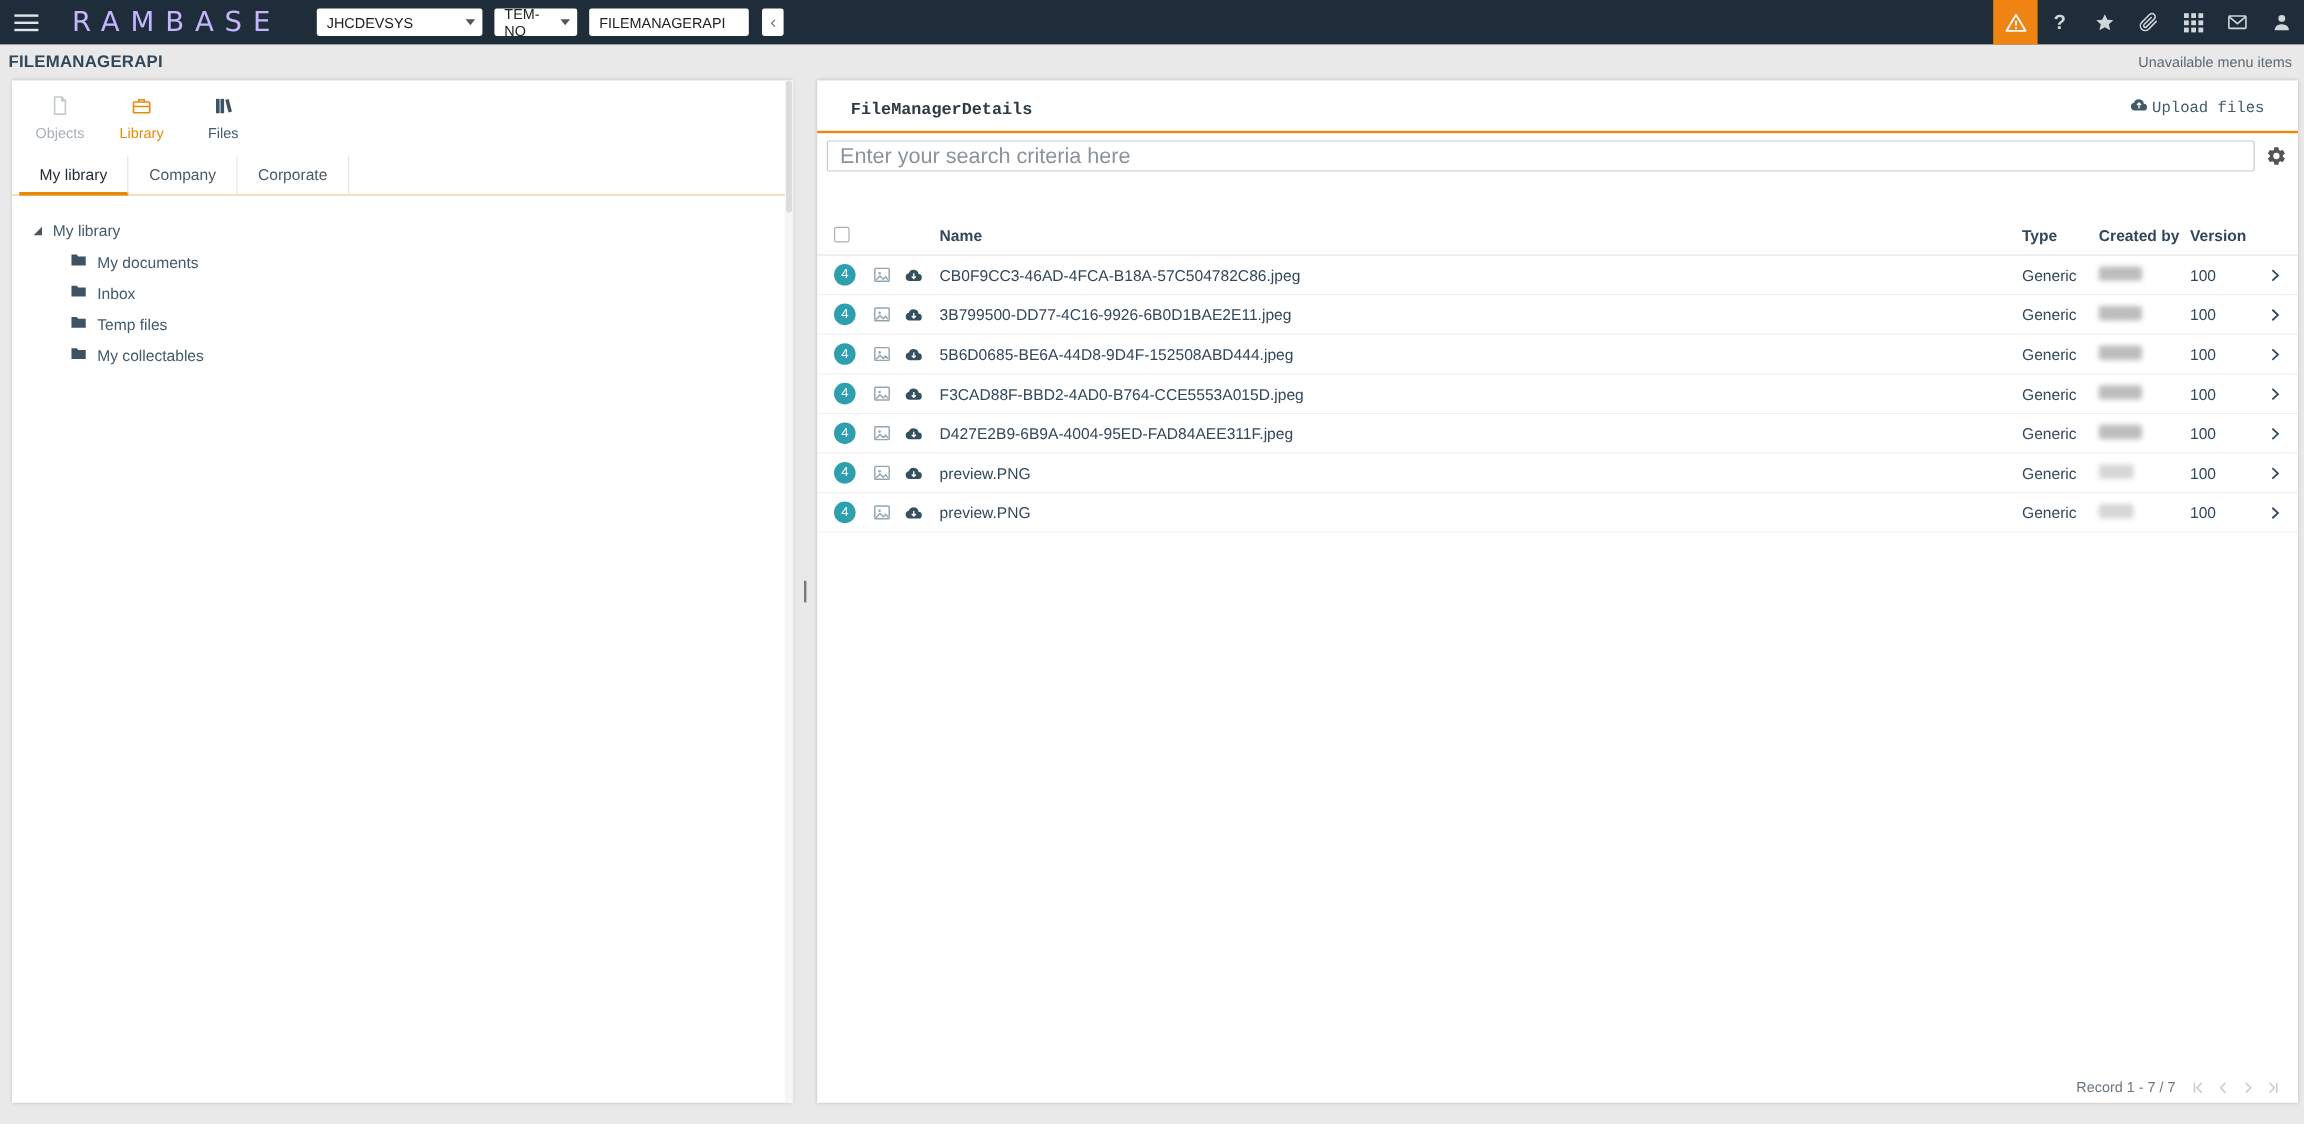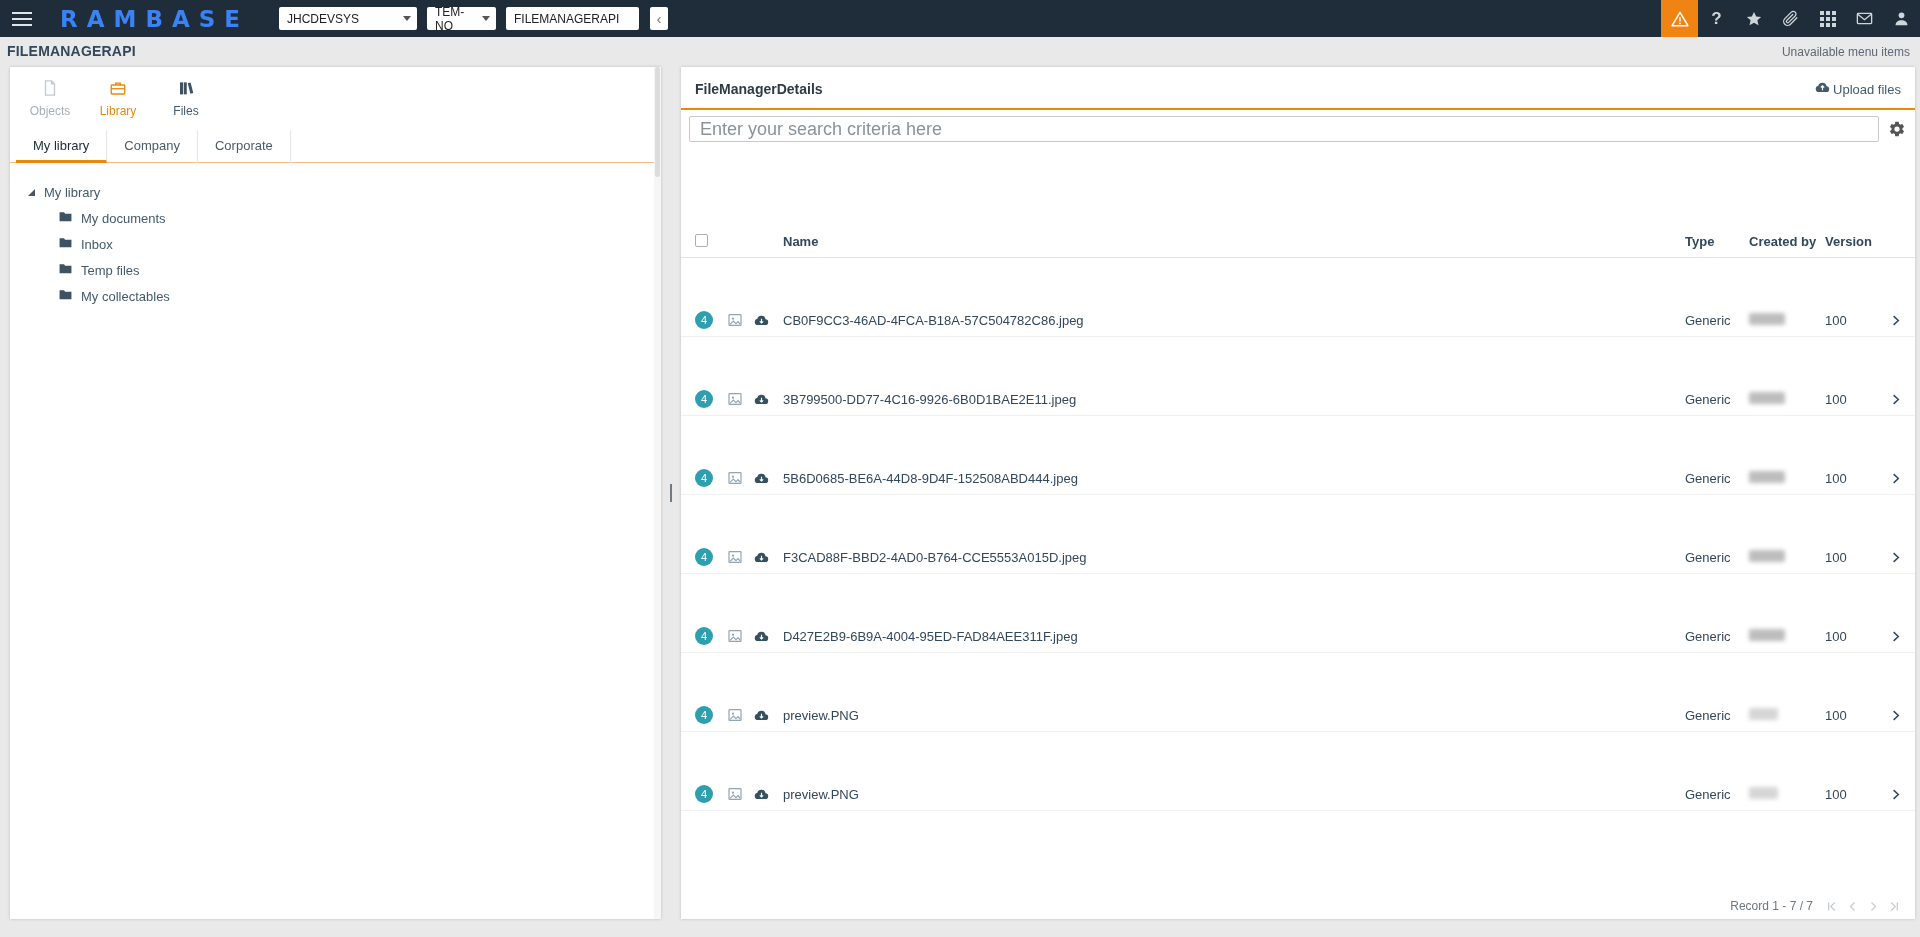--- a/index.html
+++ b/index.html
@@ -5,21 +5,21 @@
   * { margin:0; padding:0; box-sizing:border-box; }
   html,body { width:1920px; height:937px; overflow:hidden; background:#e9e9e9;
     font-family:"Liberation Sans", sans-serif; }
 
   
   .topbar { height:37px; background:#1f2d3a; display:flex; align-items:center;
     padding-left:12px; gap:10px; position:relative; }
   .hamburger { width:30px; height:37px; display:flex; flex-direction:column;
     justify-content:center; gap:4px; cursor:pointer; }
   .hamburger span { display:block; width:20px; height:2px; background:#dfe5e9; }
-  .brand { color:#3b82f6; font-weight:700; font-size:23px; letter-spacing:9px;
+  .brand { color:#c4b5fd; font-weight:400; font-size:23px; letter-spacing:9px;
     margin:0 20px 0 8px; font-family:"DejaVu Sans", sans-serif; white-space:nowrap;
     cursor:pointer; }
   .tb-select { height:23px; background:#fff; border-radius:2px; display:flex;
     align-items:center; padding:0 20px 0 8px; font-size:12px; color:#222;
     position:relative; cursor:pointer; }
   .tb-select::after { content:""; position:absolute; right:6px; top:9px;
     border-left:4px solid transparent; border-right:4px solid transparent;
     border-top:5px solid #555; }
   .tb-select.system { width:138px; }
   .tb-select.company { width:69px; }
@@ -70,37 +70,37 @@
   .caret { width:0; height:0; border-bottom:7px solid #4a5560;
     border-left:7px solid transparent; cursor:pointer; }
   .tree-item { display:flex; align-items:center; gap:8px; height:26px;
     padding-left:38px; cursor:pointer; }
   .lp-scrollbar { position:absolute; top:0; right:0; width:7px; height:100%;
     background:#f6f6f6; }
   .lp-scrollbar .thumb { position:absolute; top:0; left:1px; width:5px;
     height:110px; background:#dcdcdc; border-radius:3px; }
 
   
-  .rp-header { display:flex; align-items:center; justify-content:space-between;
-    padding:12px 14px 9px; }
+  .rp-header { display:flex; align-items:flex-end; justify-content:space-between;
+    padding:12px 28px 9px;font-family:Liberation Mono, monospace; }
   .rp-title { font-size:14px; font-weight:700; color:#2e3a45; }
   .upload { display:flex; align-items:center; gap:2px; font-size:13px;
     color:#435a6b; cursor:pointer; }
   .orange-rule { border-top:2px solid #e8890c; }
   .search-row { display:flex; align-items:center; gap:9px; padding:6px 9px 0 8px; }
   .search-input { flex:1; height:26px; border:1px solid #c9c9c9; border-radius:2px;
     padding:0 10px; font-size:18px; color:#333; outline:none; }
   .search-input::placeholder { color:#8a939b; }
   .gear-btn { display:flex; align-items:center; cursor:pointer; }
 
   .table { margin-top:38px; }
   .row { display:grid;
     grid-template-columns:34px 26px 30px minmax(0,1fr) 64px 76px 52px 26px;
     align-items:center; height:33px; padding:0 12px;
-    border-bottom:1px solid #f0f0f0; font-size:13px; color:#33475b;margin-top:46px; }
+    border-bottom:1px solid #f0f0f0; font-size:13px; color:#33475b; }
   .row.head { height:32px; border-bottom:1px solid #dfe3e6; font-weight:700; }
   .checkbox { width:13px; height:13px; border:1px solid #a9b0b6; border-radius:2px;
     background:#fff; display:inline-block; margin-left:2px; cursor:pointer; }
   .badge { width:18px; height:18px; border-radius:50%; background:#2d9fae;
     color:#fff; font-size:11px; display:flex; align-items:center;
     justify-content:center; margin-left:2px; }
   .cell.name { overflow:hidden; white-space:nowrap; text-overflow:ellipsis;
     cursor:pointer; }
   .redacted { display:inline-block; width:36px; height:12px; background:#bdbdbd;
     border-radius:2px; filter:blur(2px); }

